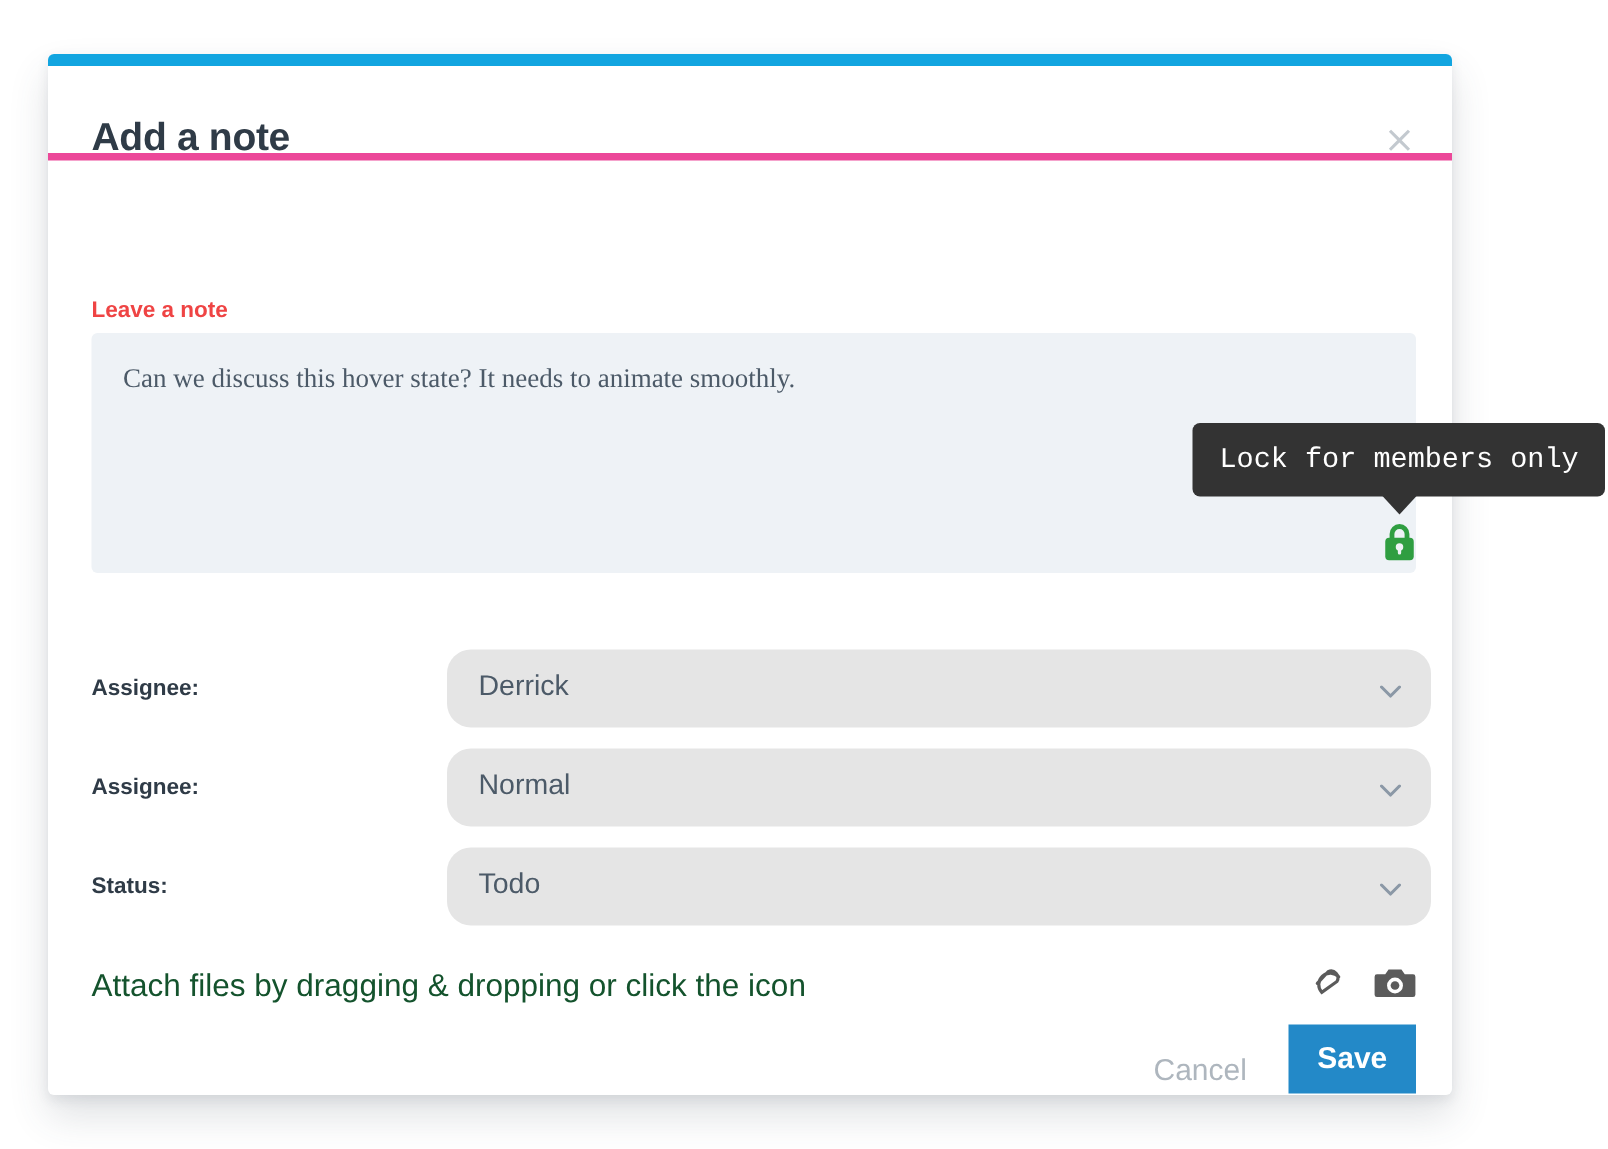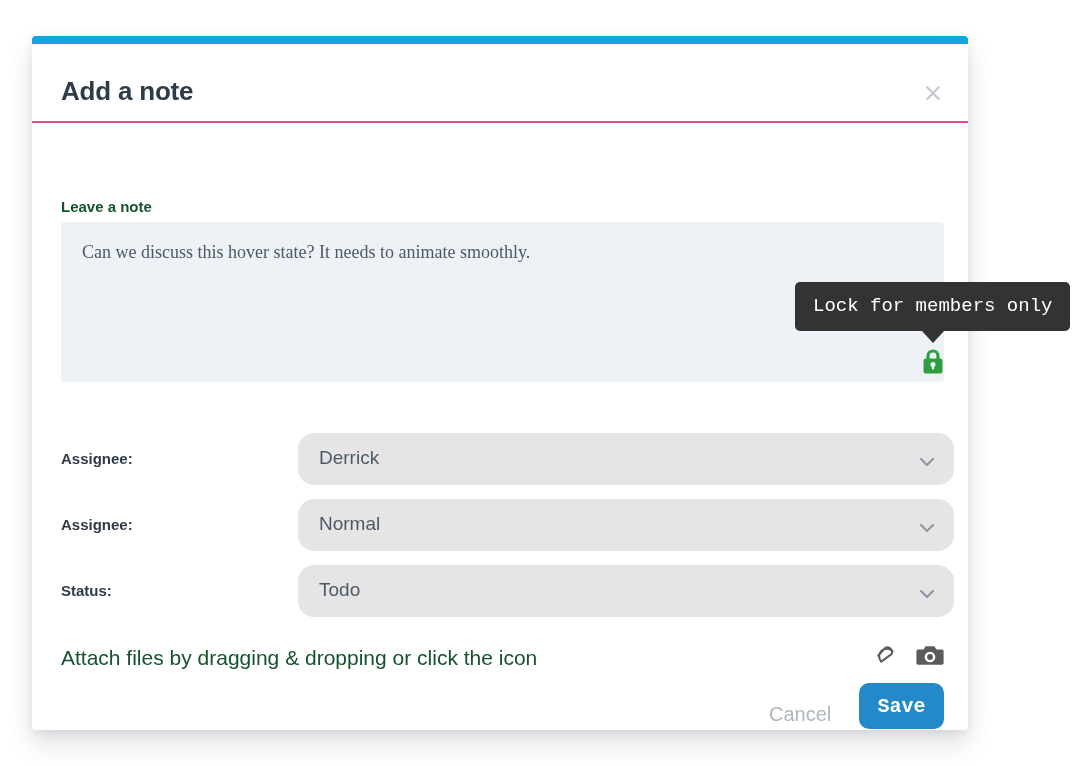--- a/index.html
+++ b/index.html
@@ -44,22 +44,22 @@
     border-top-left-radius: 4px;
     border-top-right-radius: 4px;
   }
 
   
   .modal-header {
     position: absolute;
     left: 0;
     top: 8px;
     width: 100%;
-    height: 79px;
-    border-bottom: 2px solid #ec4899;
+    height: 63px;
+    border-bottom: 5px solid #ec4899;
     box-sizing: border-box;
   }
 
   .modal-title {
     position: absolute;
     left: 29px;
     top: 32px;
     font-size: 26px;
     font-weight: bold;
     color: #2f3b47;
@@ -89,21 +89,21 @@
     top: 98px;
     width: 100%;
   }
 
   .field-label-top {
     position: absolute;
     left: 29px;
     top: 64px;
     font-size: 15px;
     font-weight: bold;
-    color: #14532d;
+    color: #ef4444;
     white-space: nowrap;
   }
 
   .note-area {
     position: absolute;
     left: 29px;
     top: 88px;
     width: 883px;
     height: 160px;
     background: #eef2f6;
@@ -275,23 +275,23 @@
     position: absolute;
     left: 827px;
     top: 549px;
     width: 85px;
     height: 46px;
     background: #2389c8;
     color: #ffffff;
     font-size: 20px;
     font-weight: bold;
     border: none;
-    border-radius: 10px;
-    cursor: pointer;
-    font-family: Liberation Mono, monospace;
+    border-radius: 0;
+    cursor: pointer;
+    font-family: Liberation Sans, sans-serif;
   }
 </style>
 </head>
 <body>
 
 <div class="stage">
 
   <div class="modal">
 
     <div class="modal-accent"></div>

